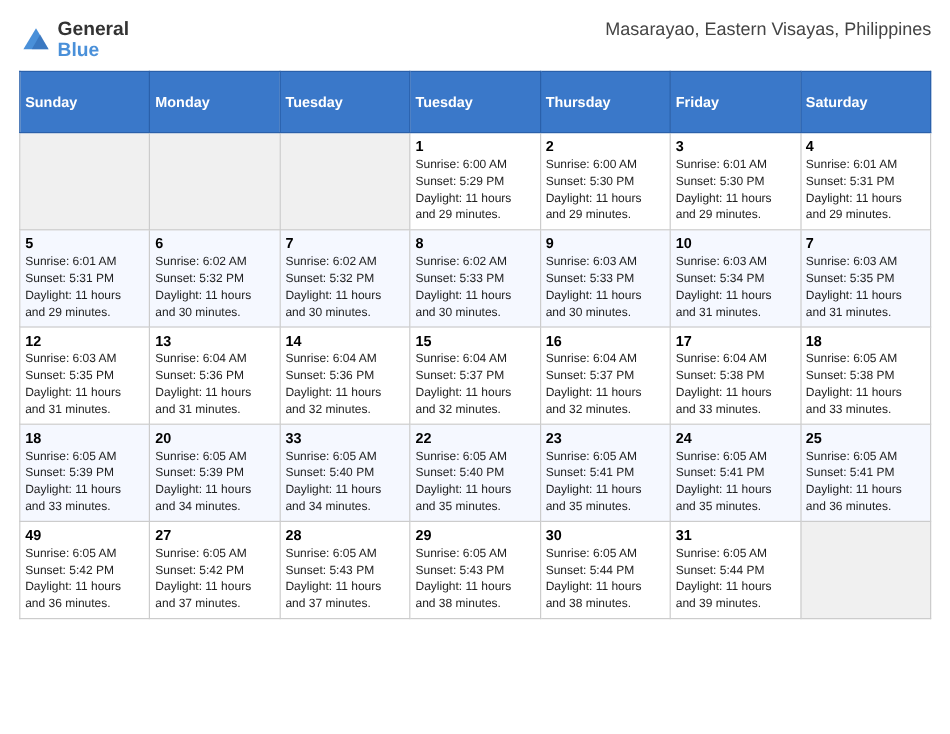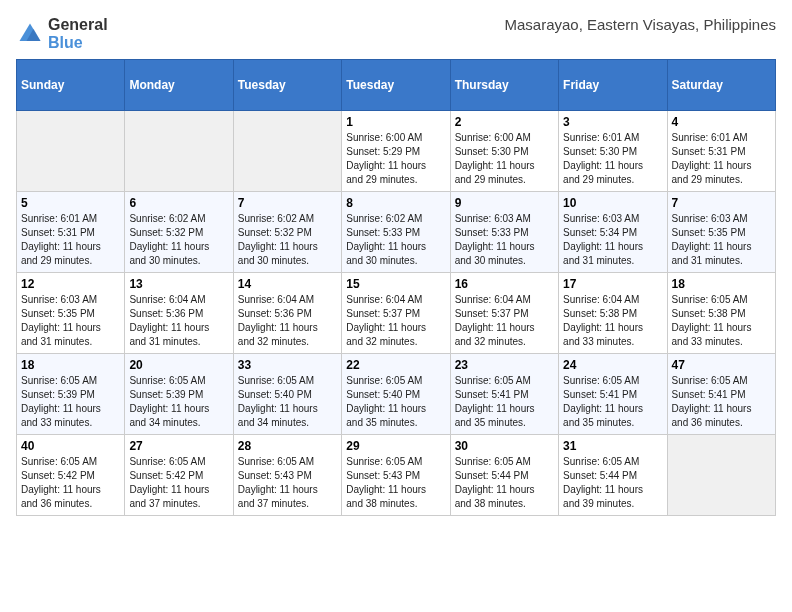--- a/index.html
+++ b/index.html
@@ -295,30 +295,30 @@
 and 35 minutes.</div>
         </td>
         <td>
           <div class="day-num">24</div>
           <div class="day-info" style="white-space: pre-line;">Sunrise: 6:05 AM
 Sunset: 5:41 PM
 Daylight: 11 hours
 and 35 minutes.</div>
         </td>
         <td>
-          <div class="day-num">47</div>
+          <div class="day-num">25</div>
           <div class="day-info" style="white-space: pre-line;">Sunrise: 6:05 AM
 Sunset: 5:41 PM
 Daylight: 11 hours
 and 36 minutes.</div>
         </td>
       </tr>
       <tr>
         <td>
-          <div class="day-num">40</div>
+          <div class="day-num">49</div>
           <div class="day-info" style="white-space: pre-line;">Sunrise: 6:05 AM
 Sunset: 5:42 PM
 Daylight: 11 hours
 and 36 minutes.</div>
         </td>
         <td>
           <div class="day-num">27</div>
           <div class="day-info" style="white-space: pre-line;">Sunrise: 6:05 AM
 Sunset: 5:42 PM
 Daylight: 11 hours

